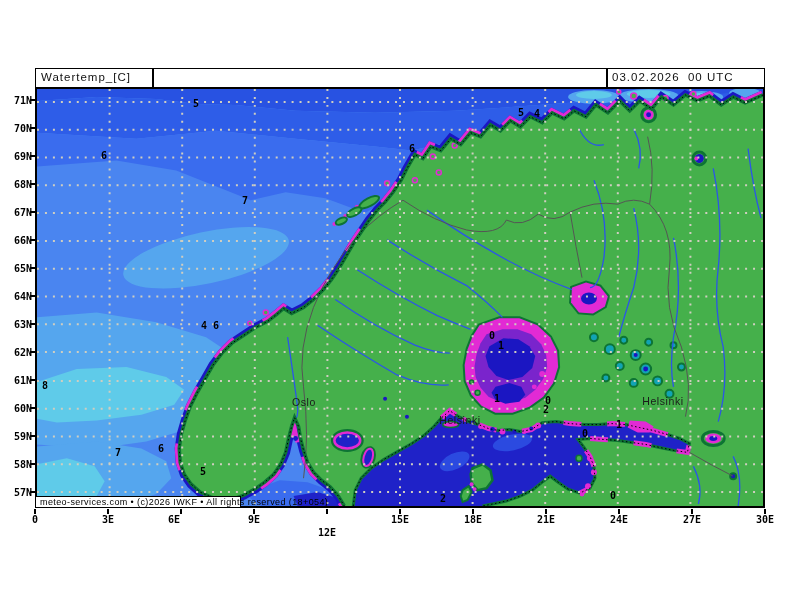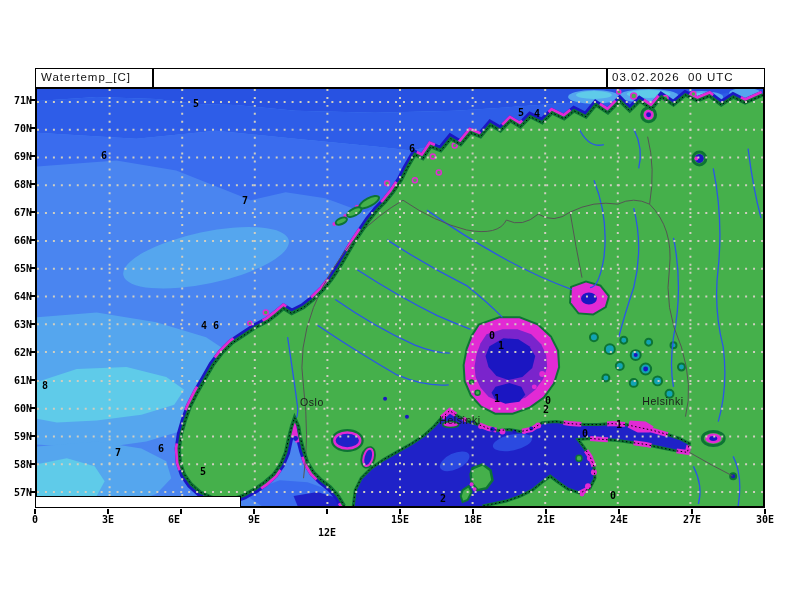--- a/index.html
+++ b/index.html
@@ -287,20 +287,21 @@
       <span class="contour-label" style="position: absolute; left: 501px; top: 345px;">1</span>
       <span class="contour-label" style="position: absolute; left: 497px; top: 398px;">1</span>
       <span class="contour-label" style="position: absolute; left: 548px; top: 400px;">0</span>
       <span class="contour-label" style="position: absolute; left: 546px; top: 409px;">2</span>
       <span class="contour-label" style="position: absolute; left: 619px; top: 424px;">1</span>
       <span class="contour-label" style="position: absolute; left: 585px; top: 433px;">0</span>
       <span class="contour-label" style="position: absolute; left: 443px; top: 498px;">2</span>
       <span class="contour-label" style="position: absolute; left: 613px; top: 495px;">0</span>
     </div>
   <div>
-      <span class="city-label" style="position: absolute; left: 312px; top: 402px;">Oslo</span>
+      <span class="city-label" style="position: absolute; left: 304px; top: 402px;">Oslo</span>
       <span class="city-label" style="position: absolute; left: 460px; top: 420px;">Helsinki</span>
       <span class="city-label" style="position: absolute; left: 663px; top: 401px;">Helsinki</span>
     </div>
 
   <div class="copyright-box"></div>
+  <div class="copyright-text">meteo-services.com • (c)2026 IWKF • All rights reserved (18+054)</div>
 
 </div>
 
 </body></html>

